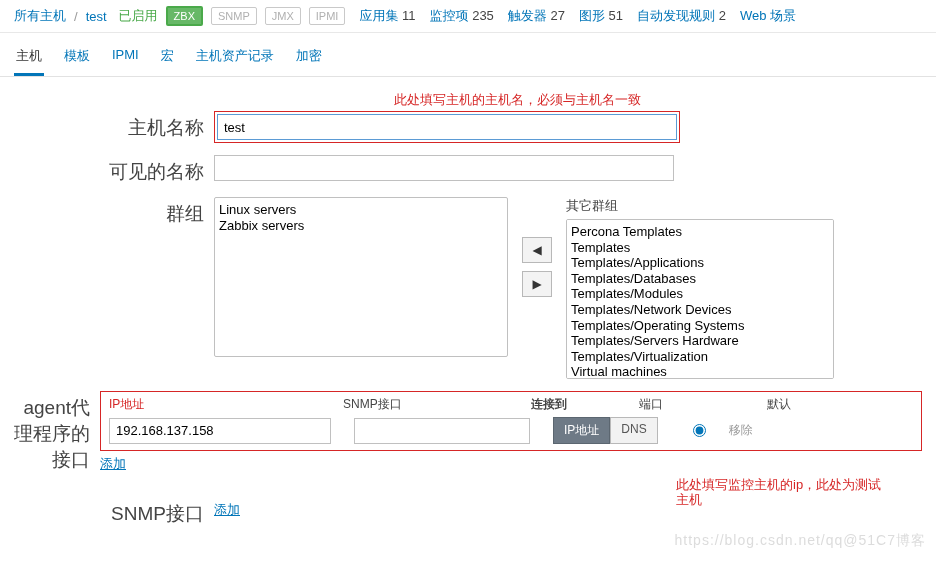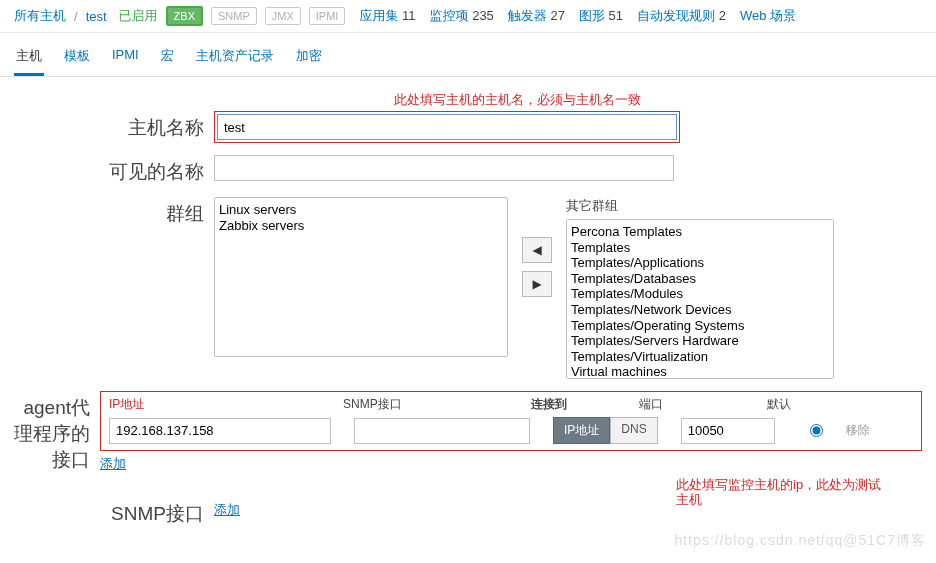--- a/index.html
+++ b/index.html
@@ -157,21 +157,20 @@
           <div class="h-port">端口</div>
           <div class="h-def">默认</div>
         </div>
         <div class="iface-row">
           <input type="text" class="ip" value="192.168.137.158" style="">
           <input type="text" class="dns" value="" style="">
           <div class="conn-toggle">
             <div class="conn-btn active">IP地址</div>
             <div class="conn-btn">DNS</div>
           </div>
-          <input type="text" class="port" value="10050" style="">
           <input type="radio" checked="" class="radio-def" style="">
           <span class="remove-link">移除</span>
         </div>
       </div>
       <span class="add-link">添加</span>
       <div class="annot2">
         <span>此处填写监控主机的ip，此处为测试</span><br><span>主机</span>
       </div>
     </div>
   </div>

